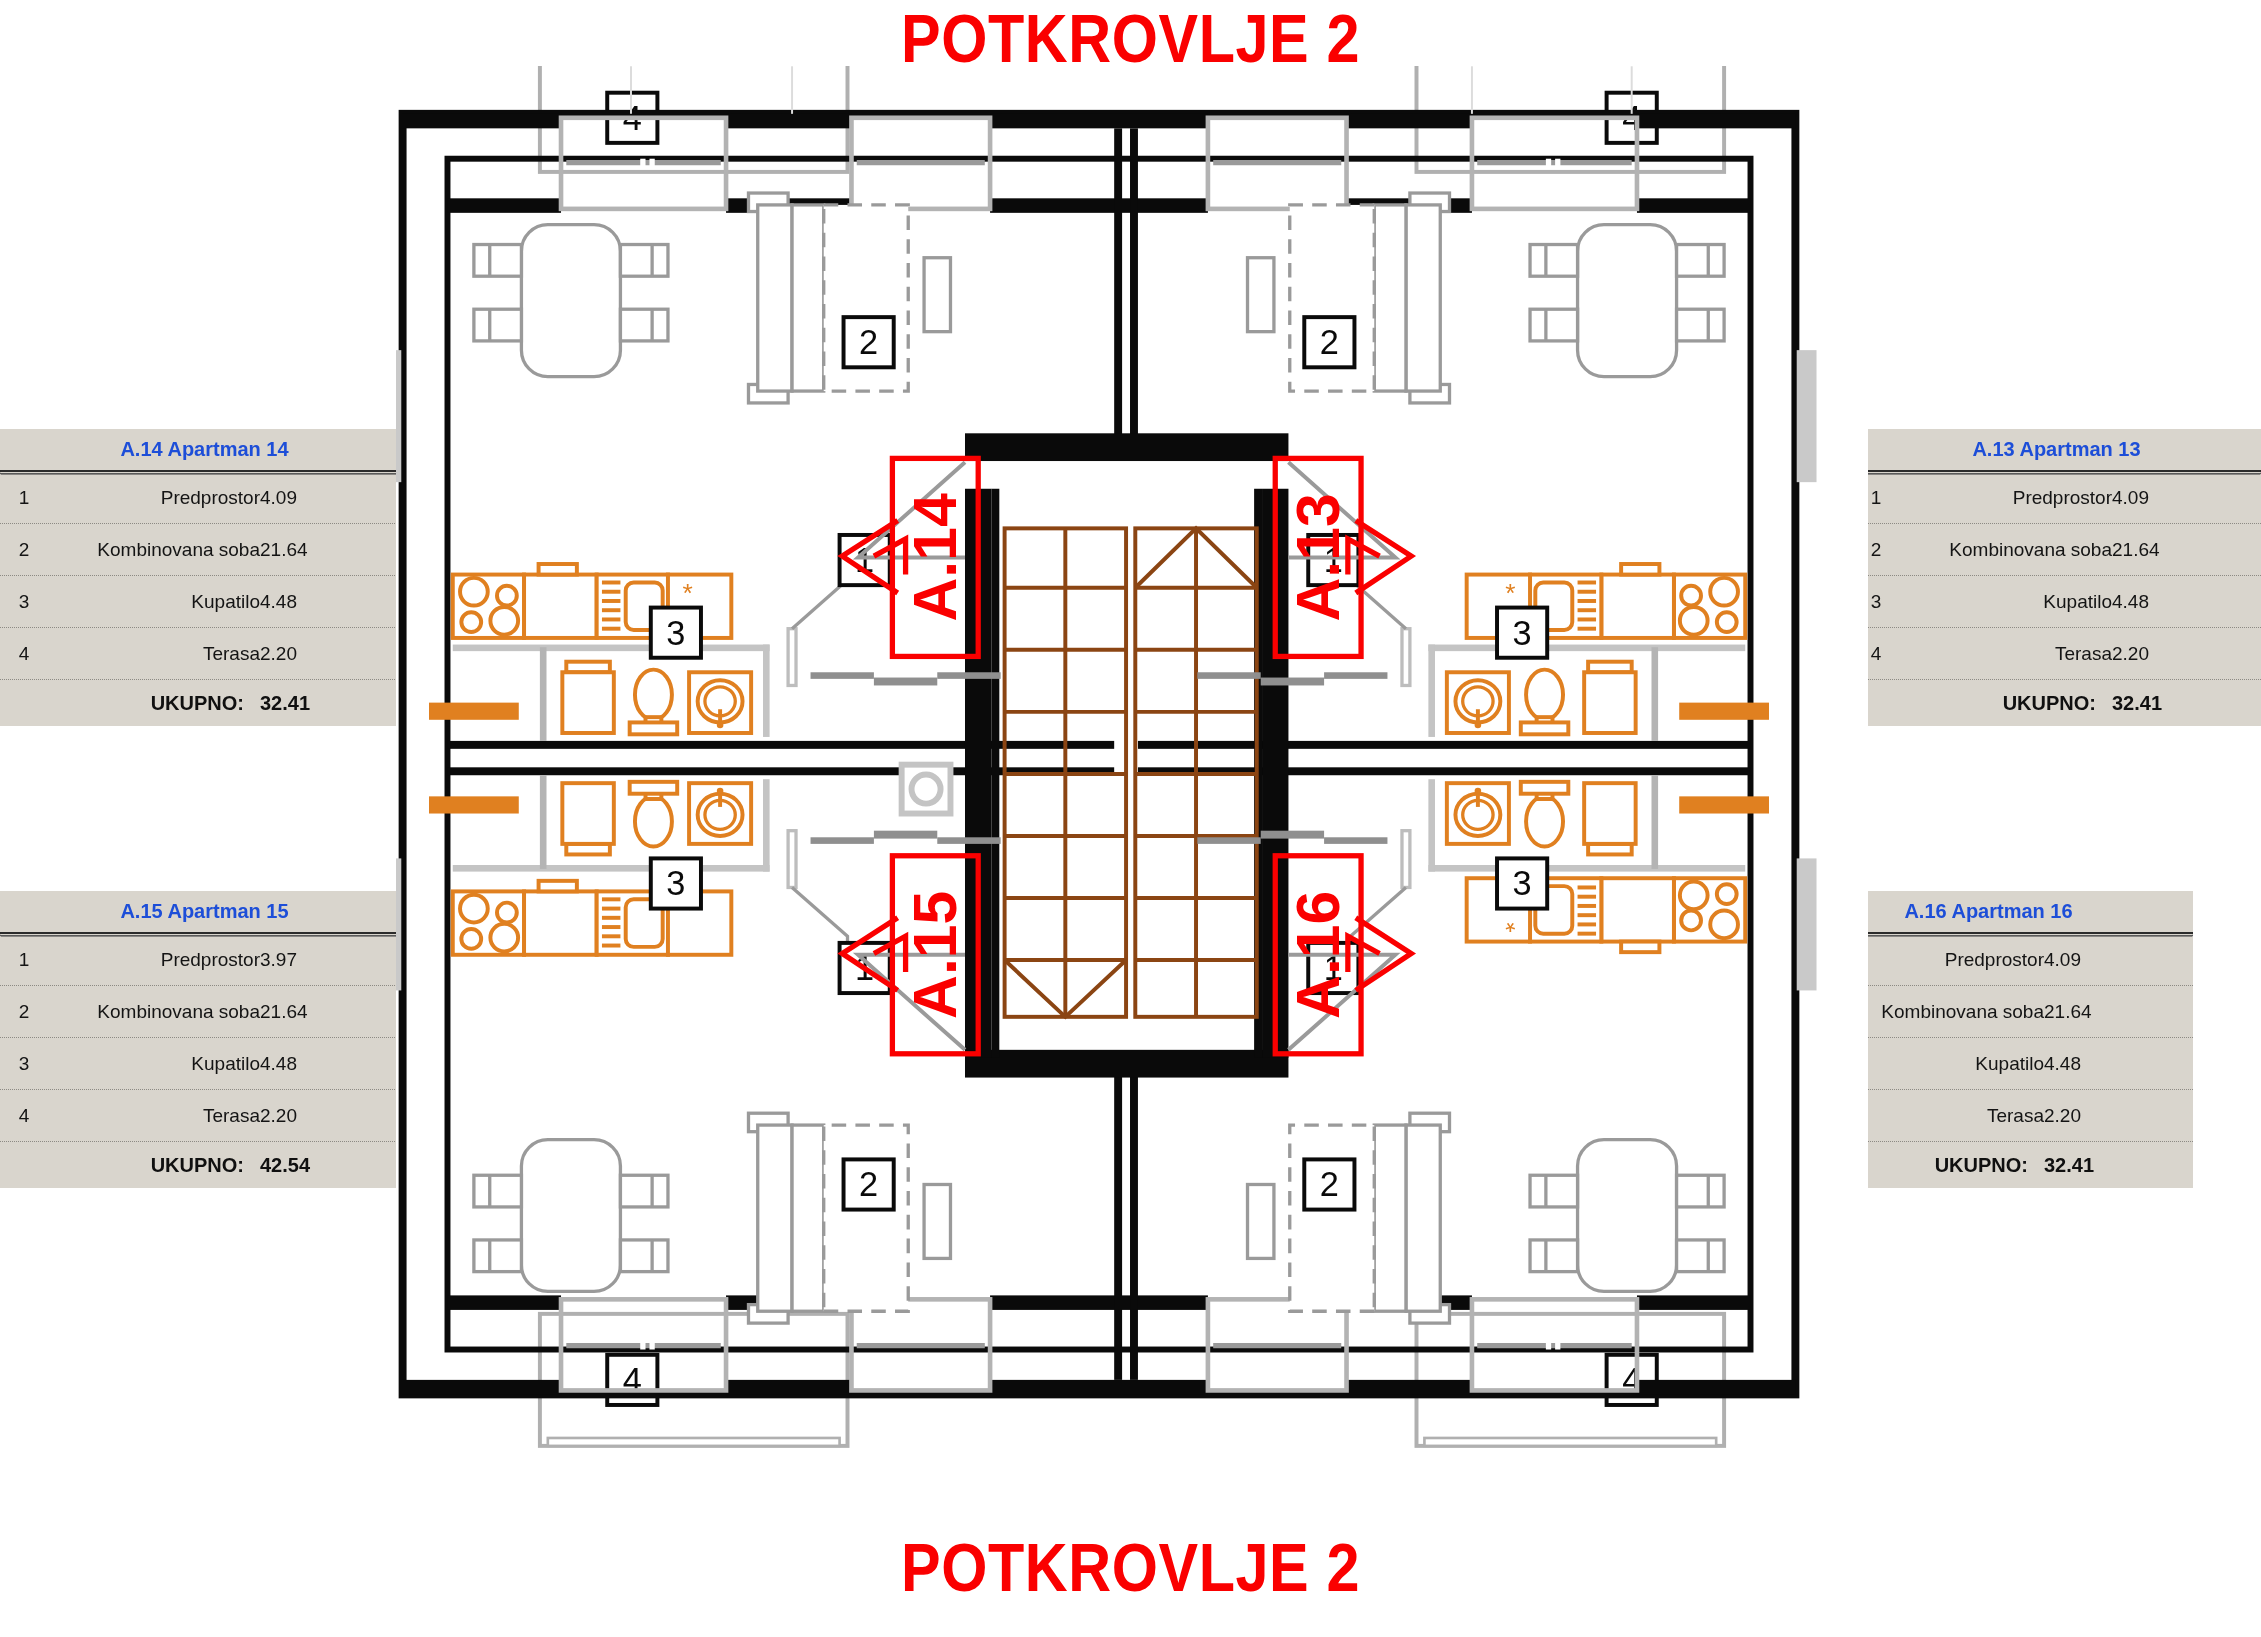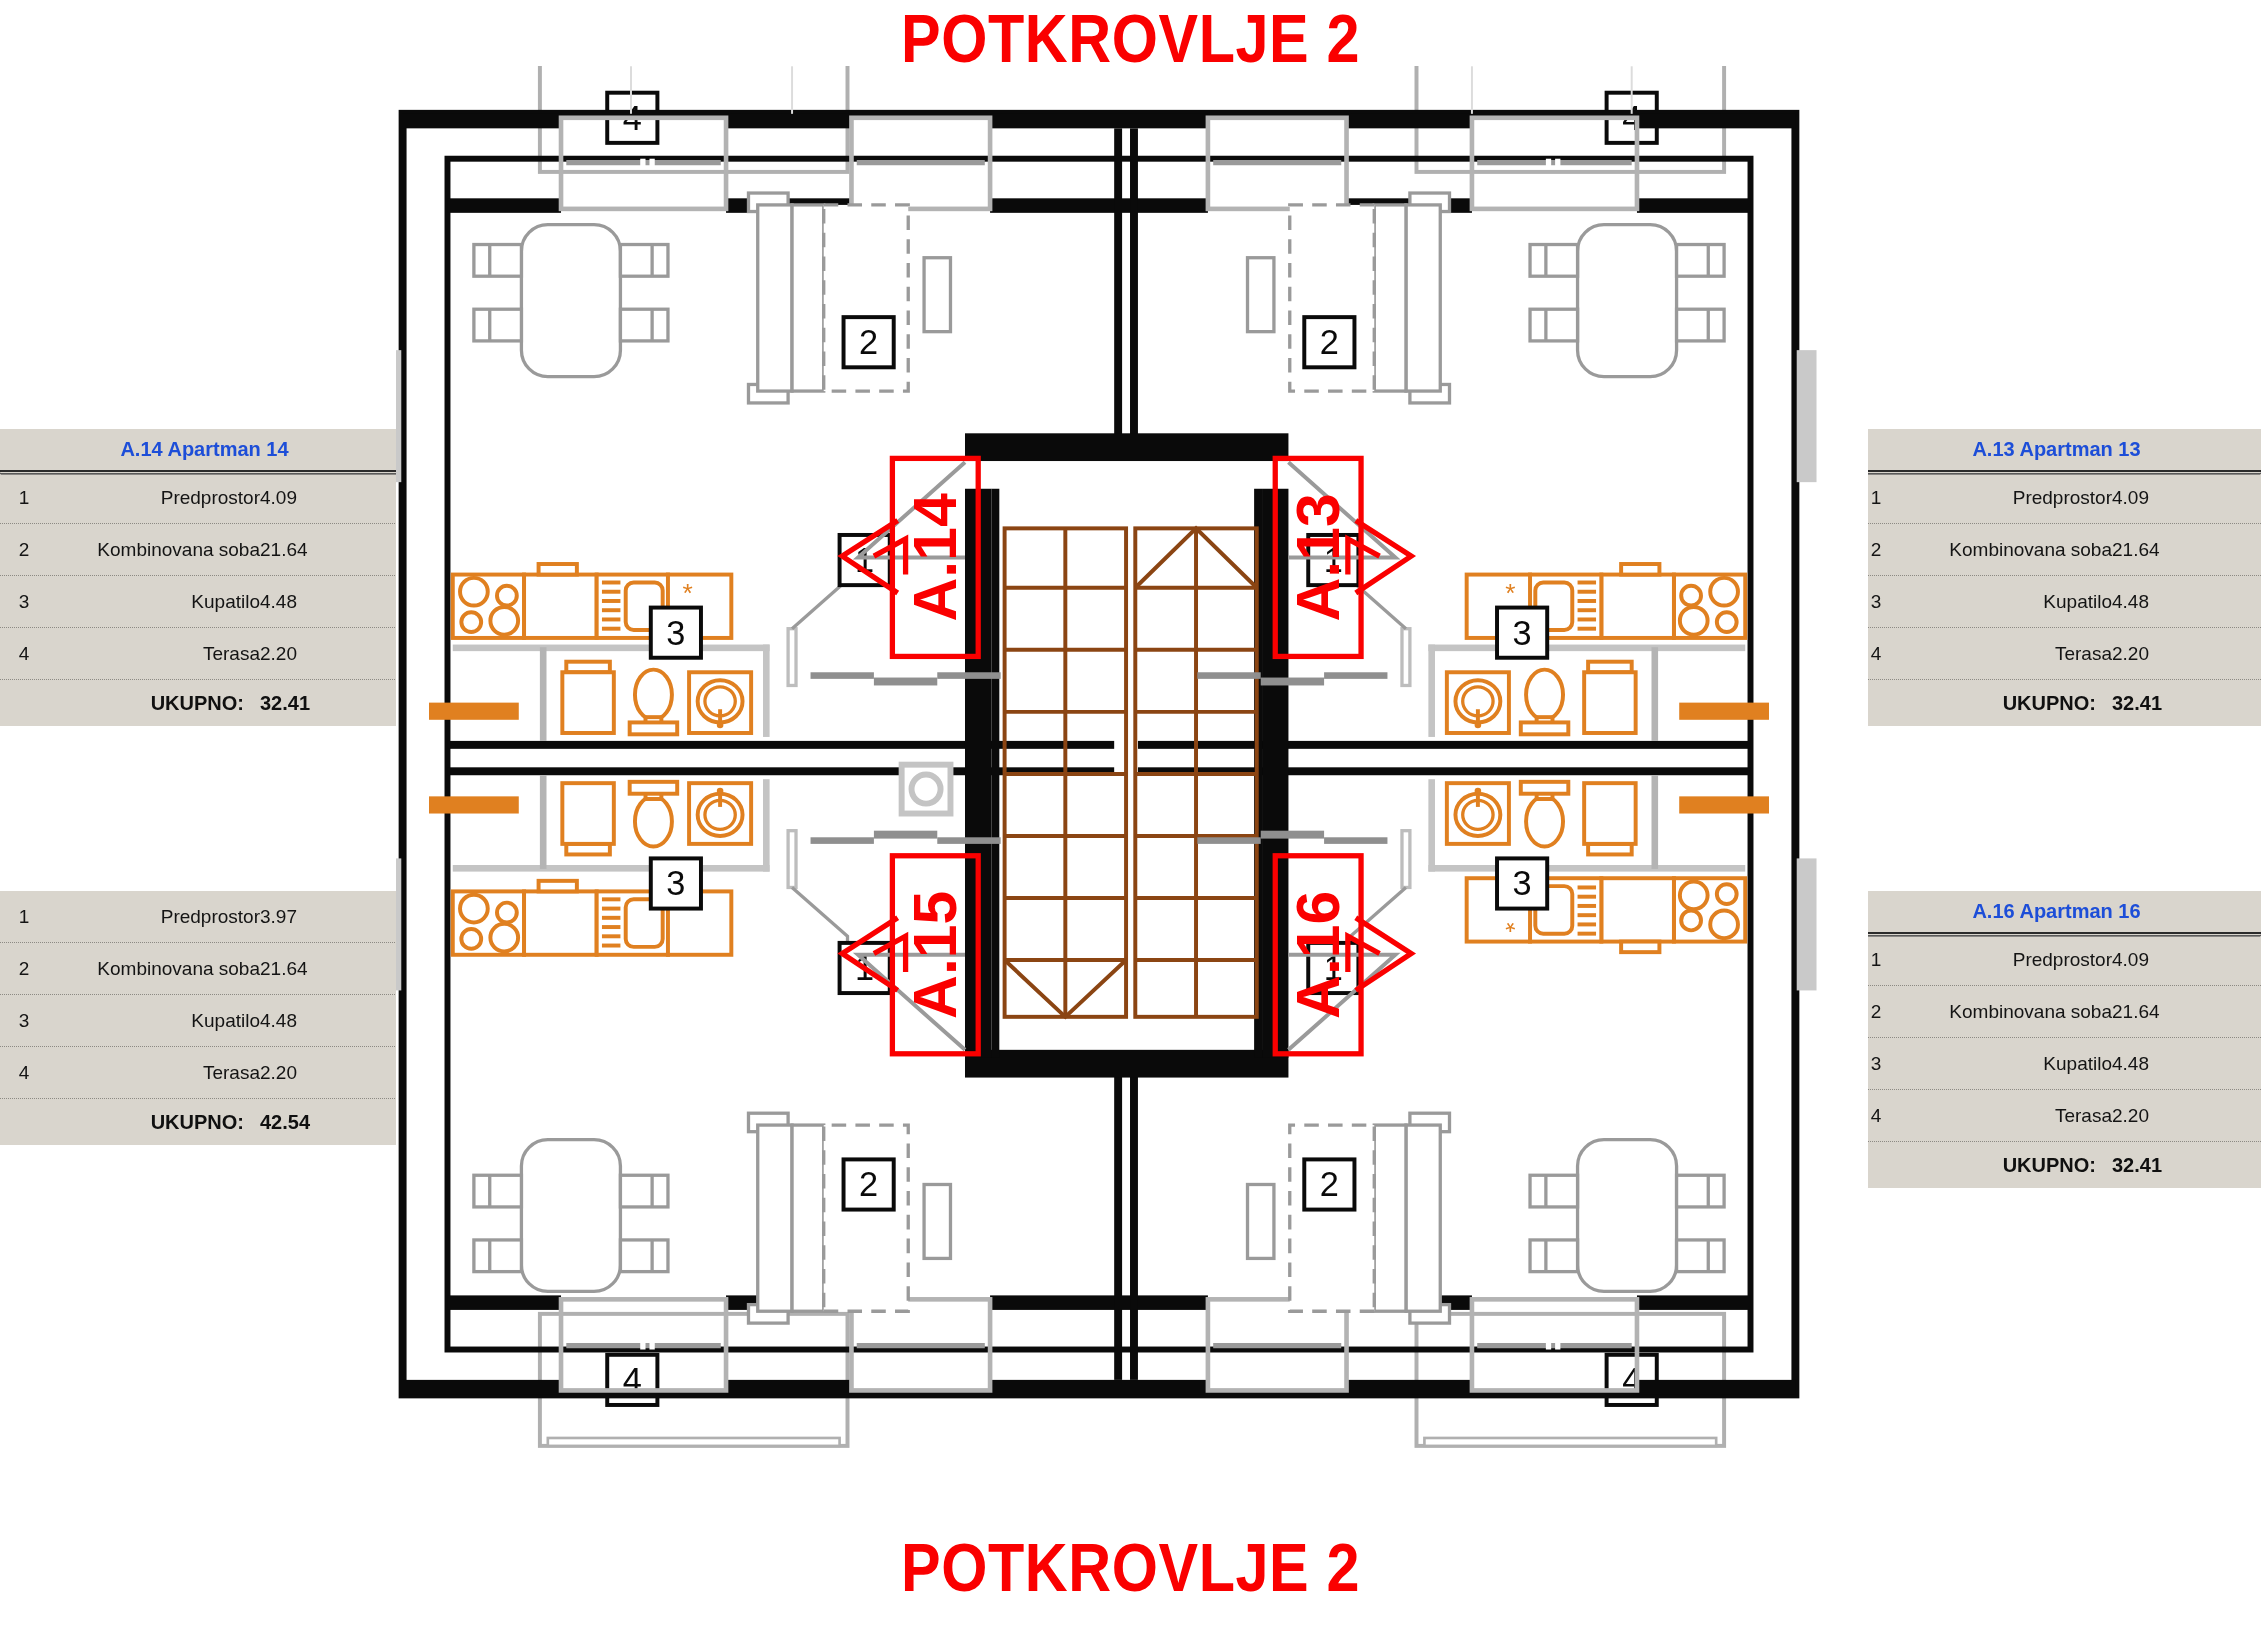--- a/index.html
+++ b/index.html
@@ -21,21 +21,21 @@
   #title-bottom{top:1533px;}
 
   
   .legend{
     position:absolute;width:409px;background:#d9d5cd;
     font-size:0;
   }
   #legend-a14{left:0px;  top:429px;}
   #legend-a15{left:0px;  top:891px;}
   #legend-a13{left:1852px;top:429px;}
-  #legend-a16{left:1852px;top:891px;}
+  #legend-a16{left:1784px;top:891px;}
 
   .legend-head{
     height:41px;line-height:41px;text-align:center;
     font-size:20px;font-weight:bold;color:#1d4ed8;
     border-bottom:2px solid #2b2b2b;
     box-shadow:0 2.6px 0 -0.7px #d9d5cd, 0 3.3px 0 -0.7px #555;
     position:relative;
   }
   .legend-head:after{
     content:"";position:absolute;left:0;right:0;bottom:-4px;height:1.3px;background:#5a5a5a;
@@ -87,20 +87,21 @@
     <span class="c-name">Terasa</span>
     <span class="c-val">2.20</span>
   </div>
   <div class="legend-total">
     <span class="t-lab">UKUPNO:</span>
     <span class="t-val">32.41</span>
   </div>
 </div>
 
 <div class="legend" id="legend-a15">
+  <div class="legend-head">A.15 Apartman 15</div>
   <div class="legend-row">
     <span class="c-num">1</span>
     <span class="c-name">Predprostor</span>
     <span class="c-val">3.97</span>
   </div>
   <div class="legend-row">
     <span class="c-num">2</span>
     <span class="c-name">Kombinovana soba</span>
     <span class="c-val">21.64</span>
   </div>

